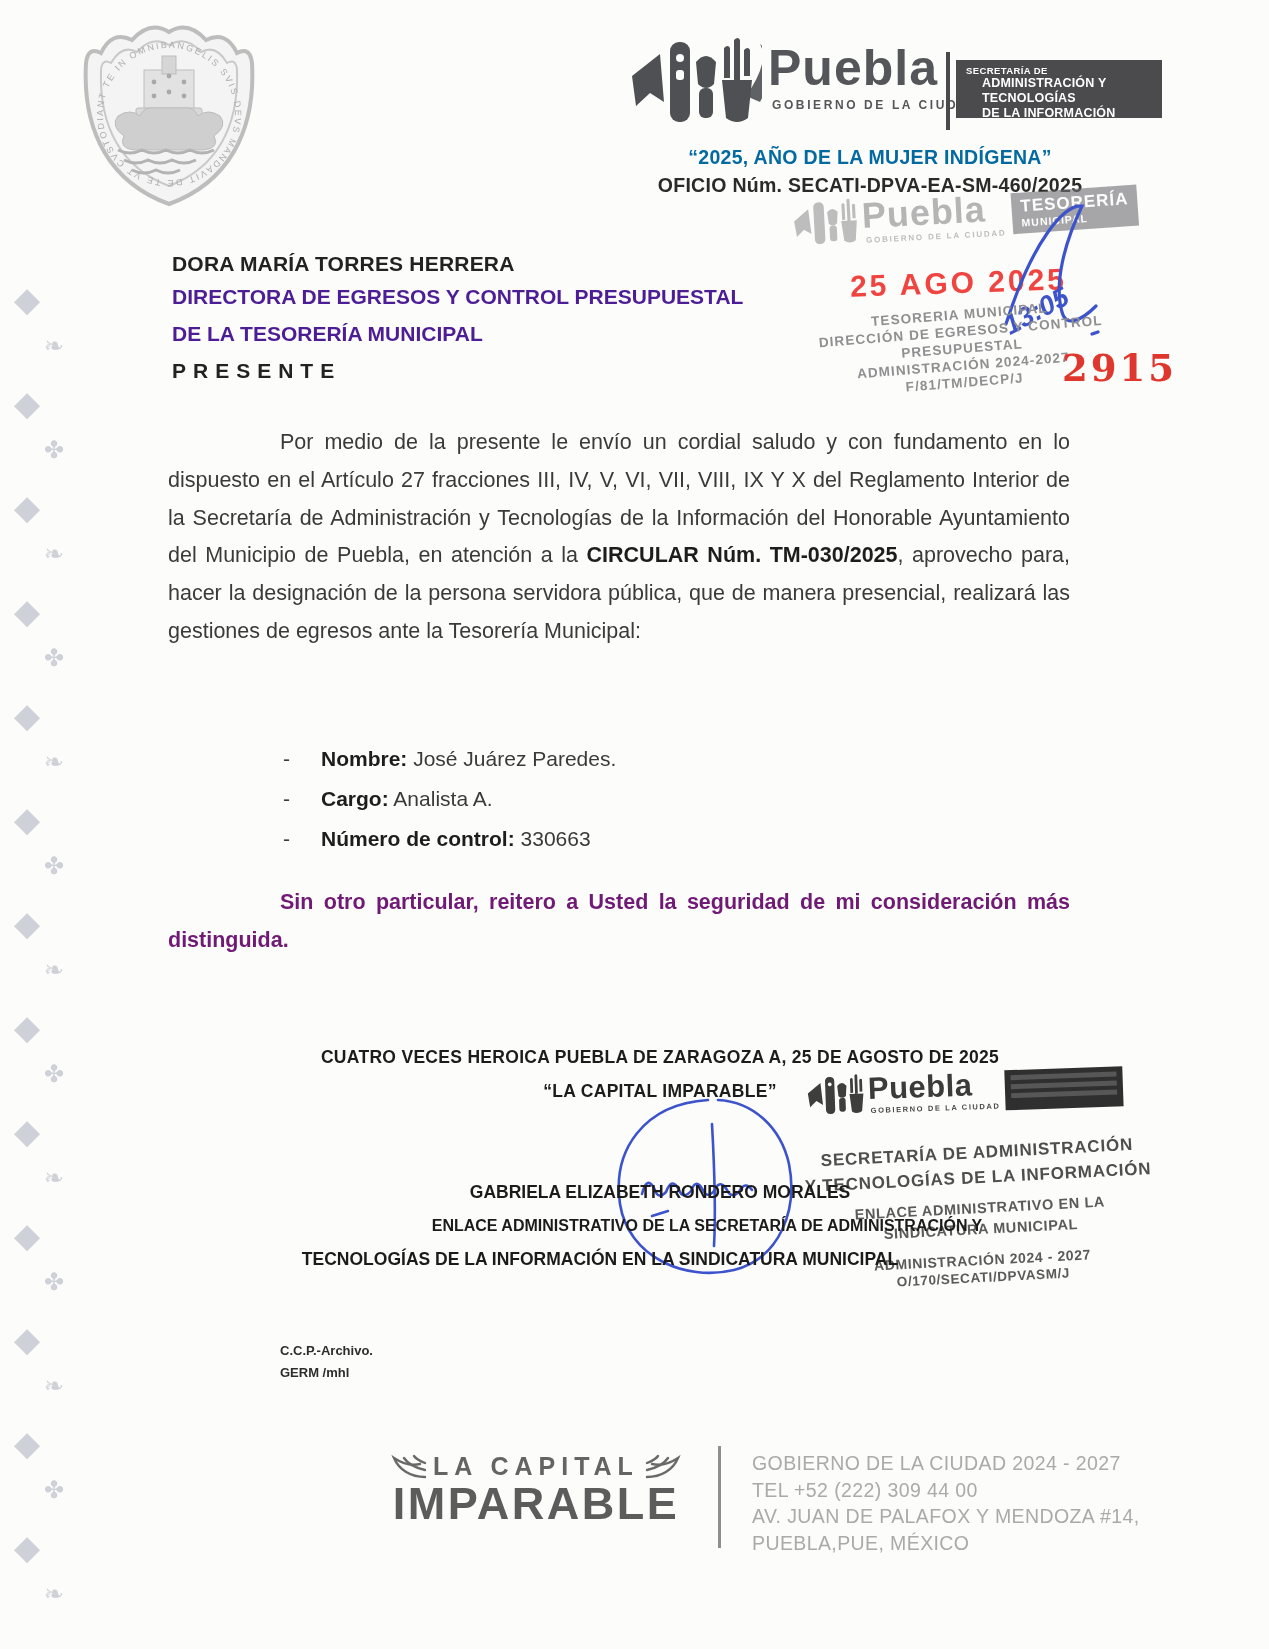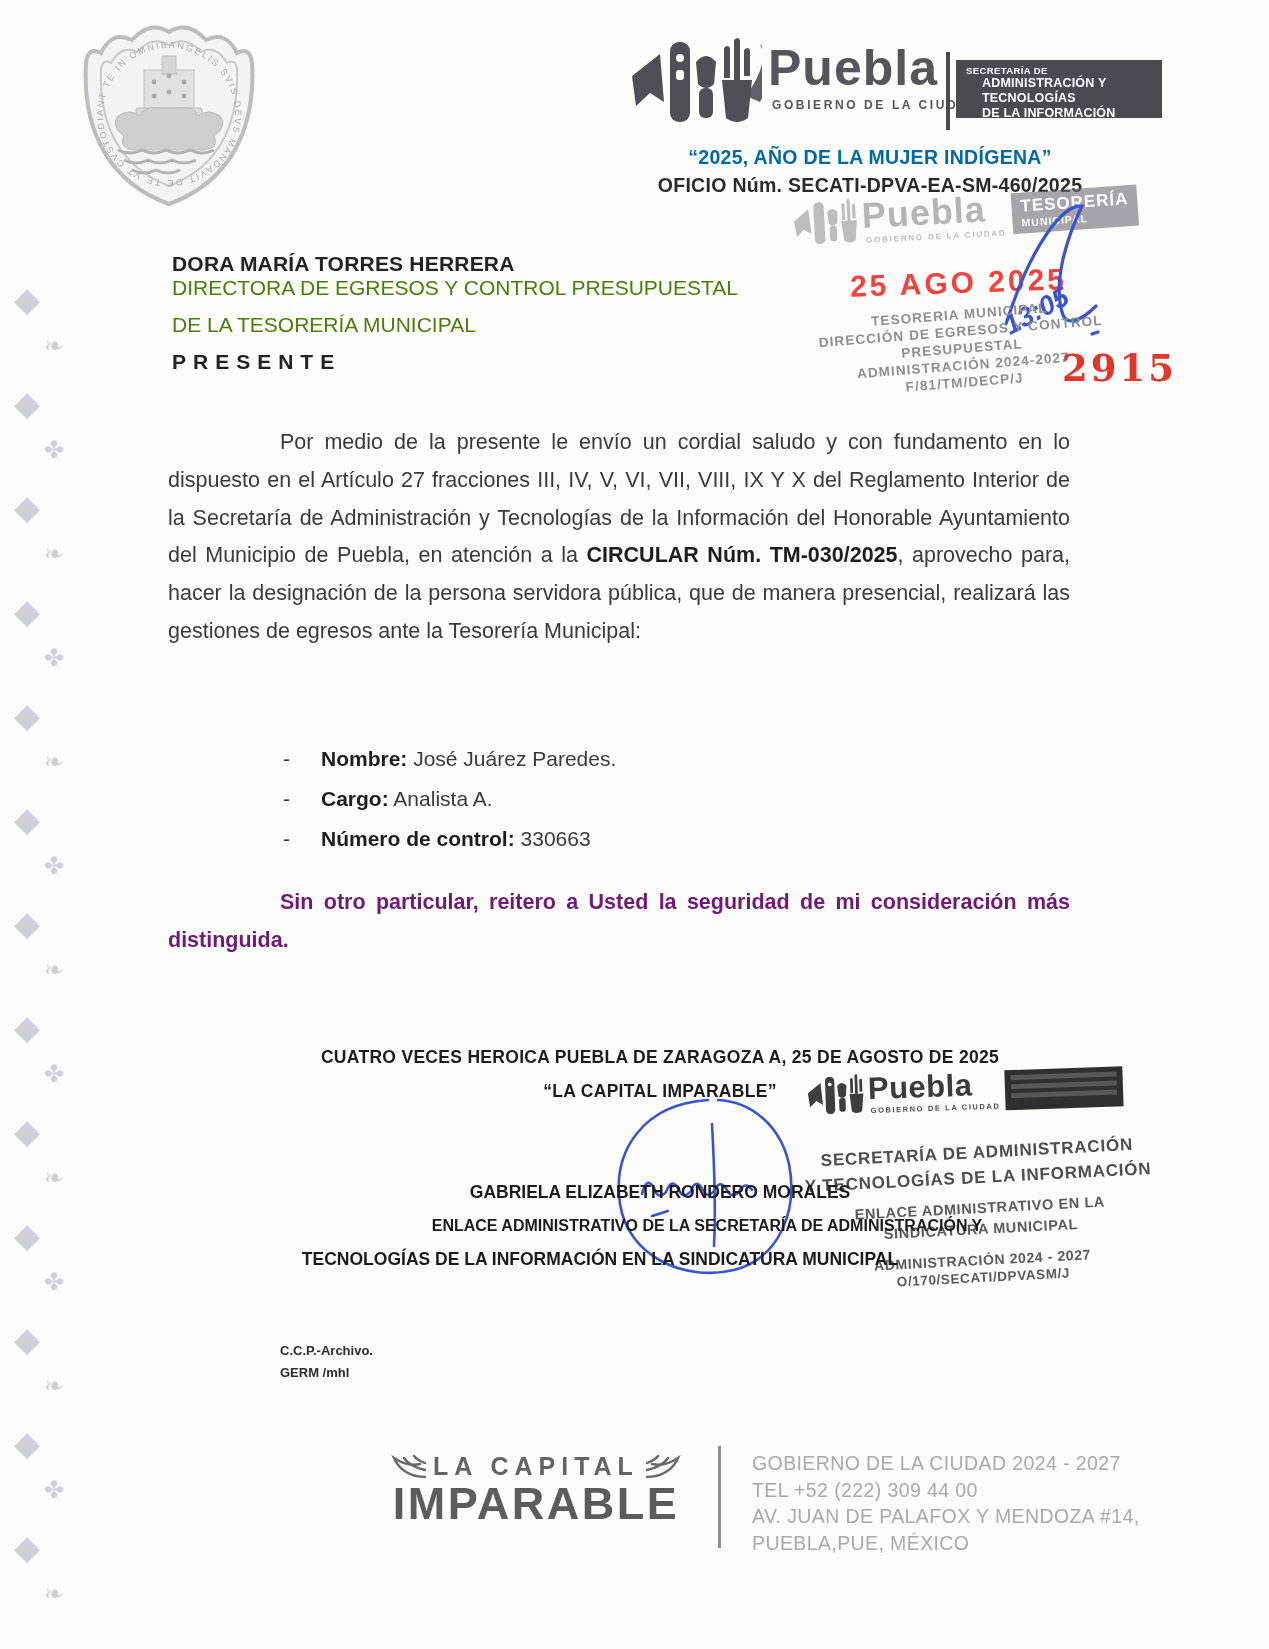--- a/index.html
+++ b/index.html
@@ -37,22 +37,22 @@
   .rbadge{margin-left:6px;margin-top:4px;background:#737376;color:#fff;padding:4px 9px 5px;transform:rotate(-1deg);}
   .rbadge-1{font-size:17px;font-weight:800;letter-spacing:1px;}
   .rbadge-2{font-size:10.5px;font-weight:800;letter-spacing:1px;}
   .rdate{position:absolute;left:850px;top:266px;font-size:30px;font-weight:700;color:#ef4440;letter-spacing:3px;transform:rotate(-2deg);font-family:"Liberation Sans",sans-serif;}
   .rtime{position:absolute;left:1002px;top:296px;font-size:27px;color:#3c53cb;transform:rotate(-28deg);font-style:italic;font-weight:600;}
   .rcheck{position:absolute;left:992px;top:192px;}
   .rlines{position:absolute;left:782px;top:306px;width:360px;text-align:center;transform:rotate(-4.5deg);color:#8f8f91;font-size:13.5px;letter-spacing:1.1px;line-height:17px;font-weight:600;}
   .rfolio{position:absolute;left:1062px;top:346px;font-family:"DejaVu Serif",serif;font-size:37px;font-weight:700;color:#df372d;letter-spacing:3px;}
   
   .recipient{position:absolute;left:172px;top:252px;color:#222;}
-  .recipient .r-name{font-size:21px;font-weight:800;margin-bottom:0;letter-spacing:.2px;}
-  .recipient .r-line{font-size:21px;font-weight:400;color:#4d7c0f;margin-bottom:13px;}
+  .recipient .r-name{font-size:21px;font-weight:800;margin-bottom:9px;letter-spacing:.2px;}
+  .recipient .r-line{font-size:21px;font-weight:700;color:#4c1d95;margin-bottom:13px;}
   .recipient .r-pres{font-size:21px;font-weight:800;letter-spacing:7px;margin-top:2px;}
   
   .bodytext{position:absolute;left:168px;top:424px;width:902px;font-size:21.5px;line-height:37.8px;text-align:justify;color:#3a3a3a;text-indent:112px;}
   .bodytext b{color:#1d1d1d;}
   .bullets{position:absolute;left:283px;top:744px;font-size:21px;color:#3a3a3a;}
   .bullet{display:flex;margin-bottom:10px;line-height:30px;}
   .bullet .dash{width:38px;}
   .bullet b{color:#1d1d1d;}
   .bullet .bval{white-space:pre-wrap;}
   .closing{position:absolute;left:168px;top:884px;width:902px;font-size:21.5px;line-height:37.8px;text-align:justify;color:#701a75;text-indent:112px;font-weight:bold;}

